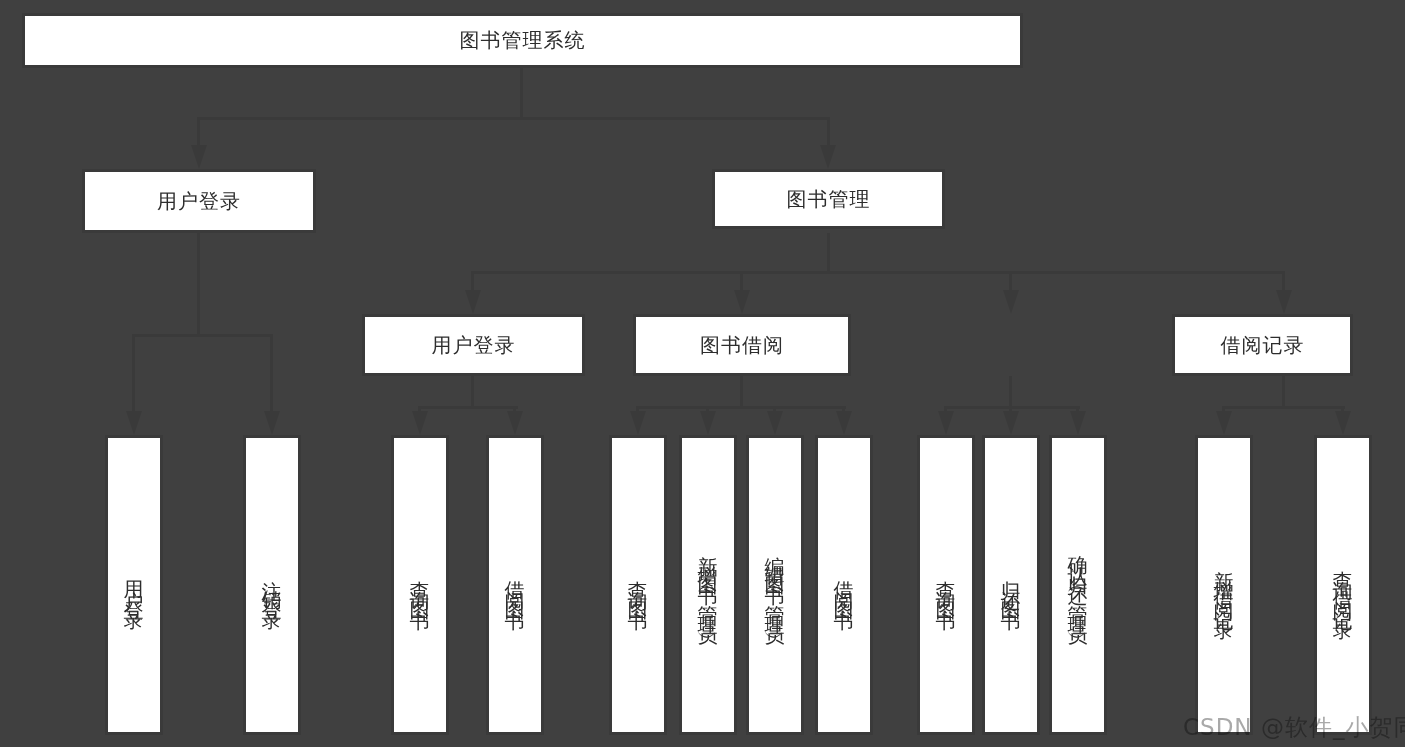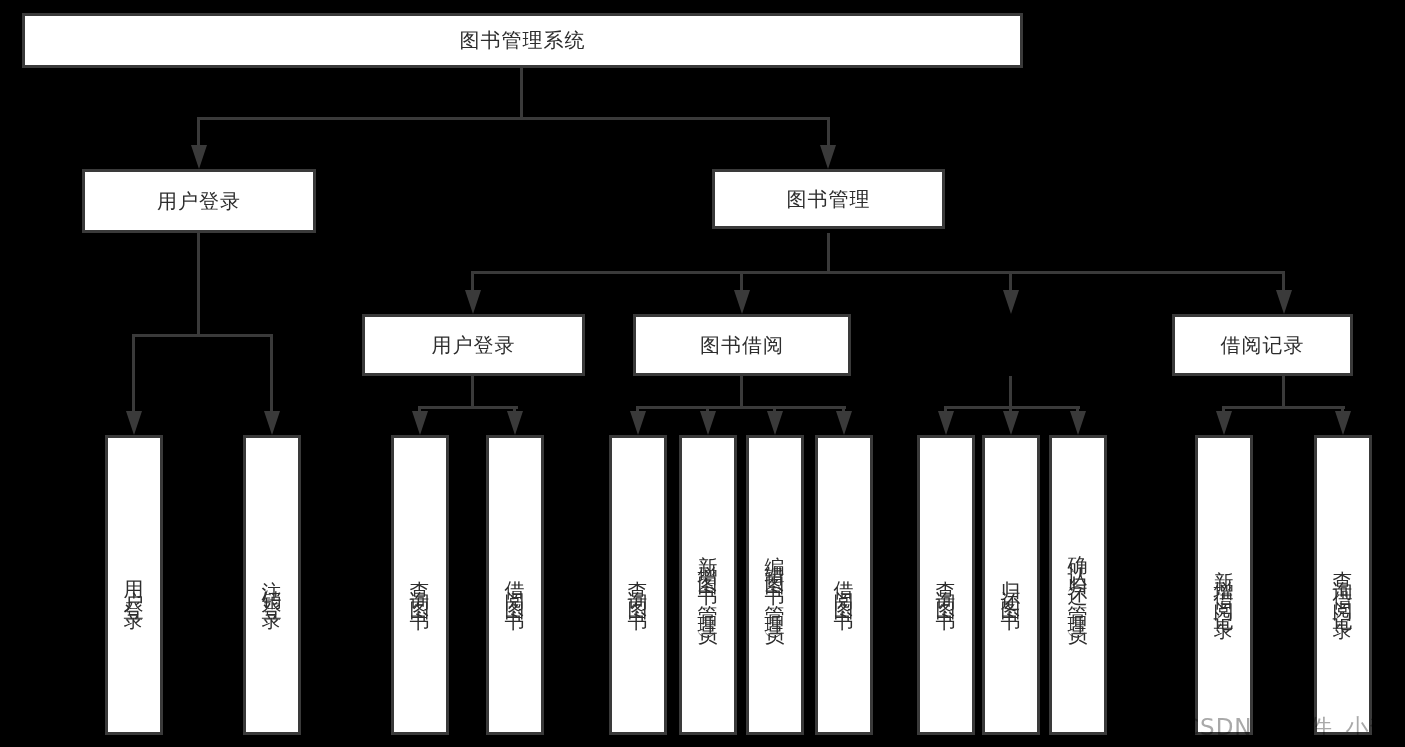--- a/index.html
+++ b/index.html
@@ -1,19 +1,19 @@
 <!DOCTYPE html>
 <html><head>
 <meta charset="utf-8">
 <style>
   html,body { margin:0; padding:0; background:#ffffff; }
   .canvas {
     position:relative;
     width:1405px; height:747px;
-    background:#000000;
+    background:#404040;
     font-family:"DejaVu Sans","Liberation Sans",sans-serif;
     overflow:hidden;
   }
   .box {
     position:absolute;
     box-sizing:border-box;
     border:3px solid #3a3a3a;
     background:#ffffff;
     display:flex; align-items:center; justify-content:center;
     color:#2d2d2d;

